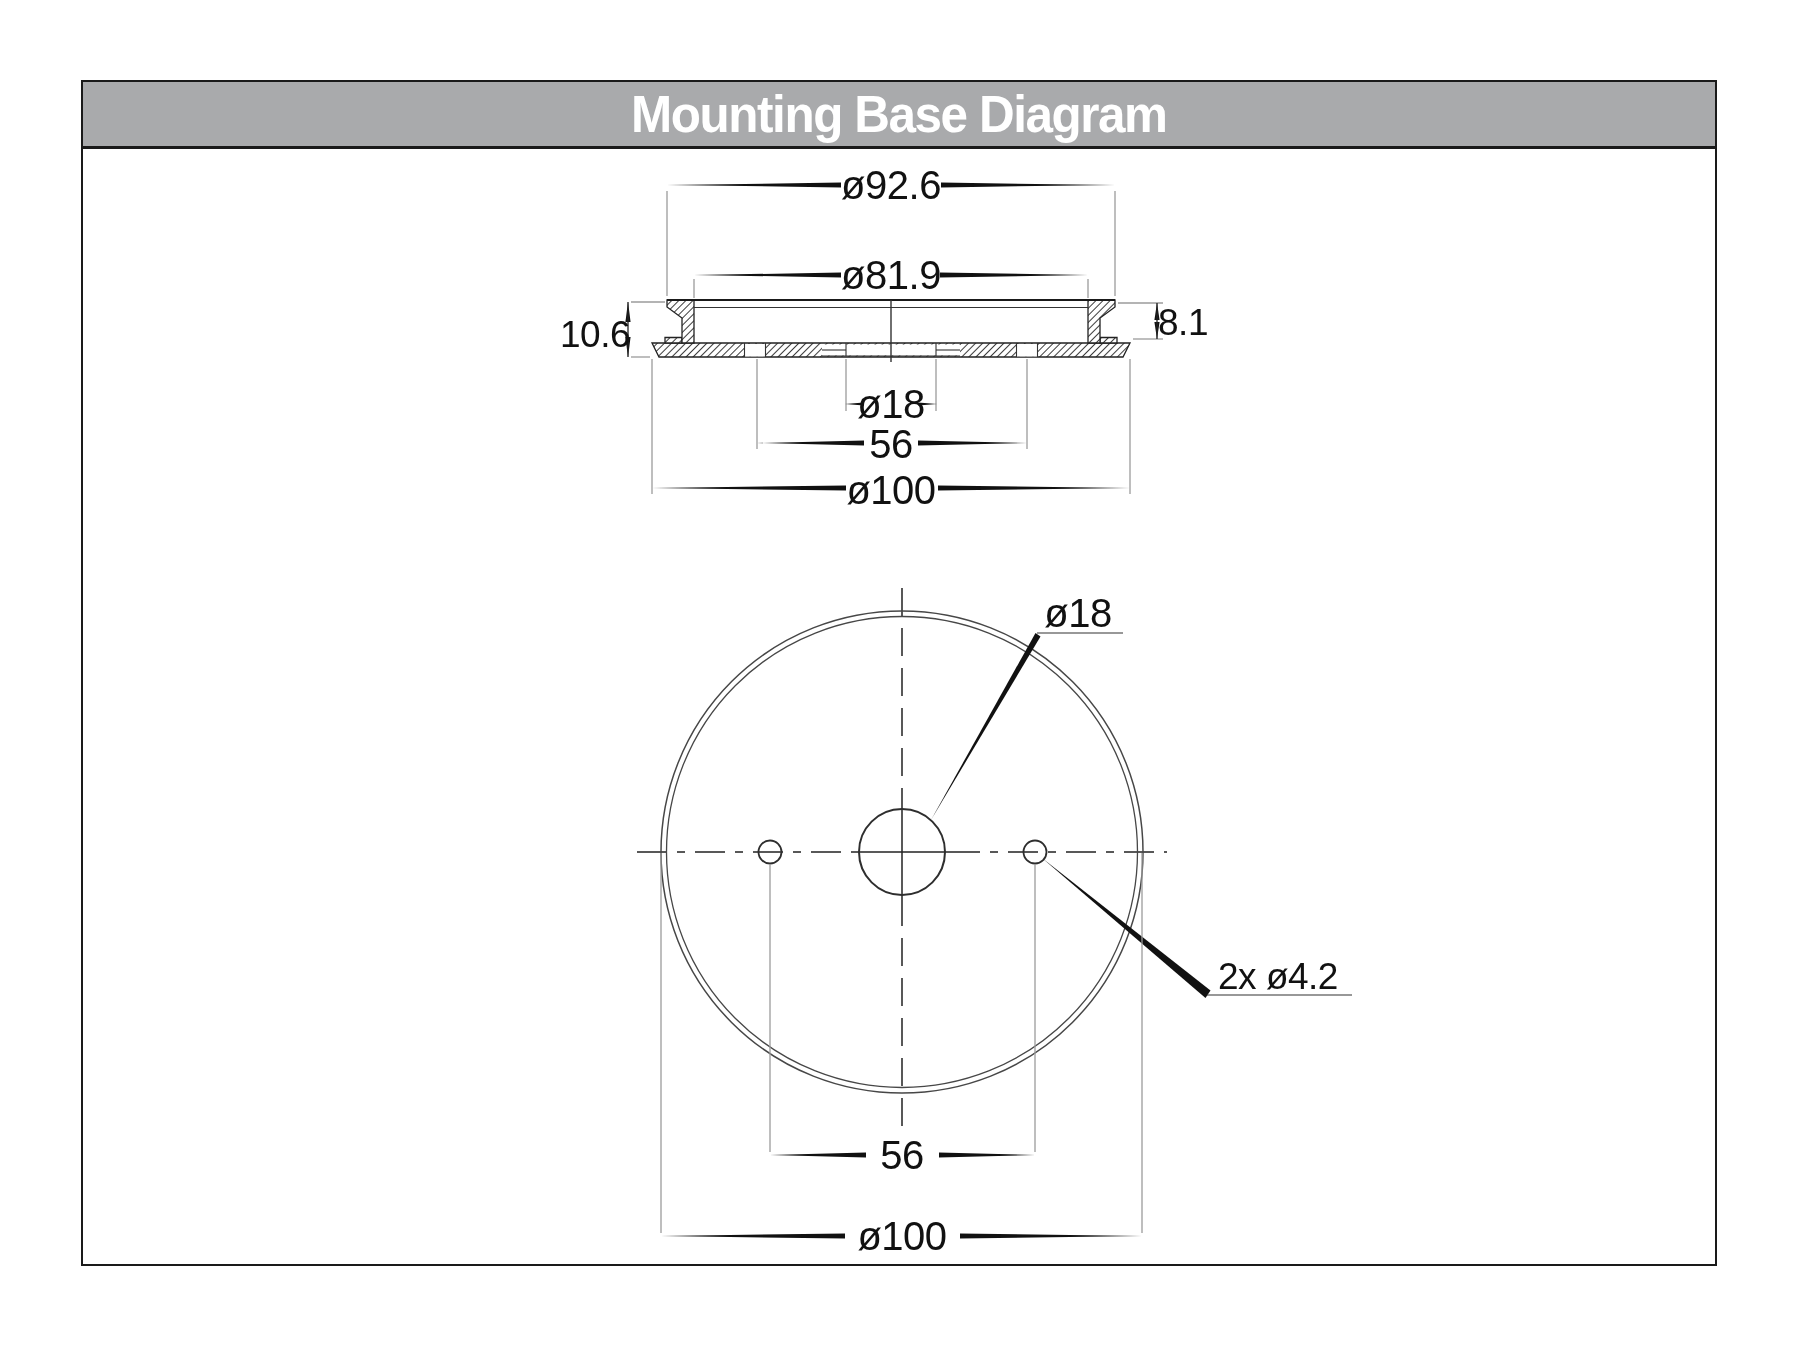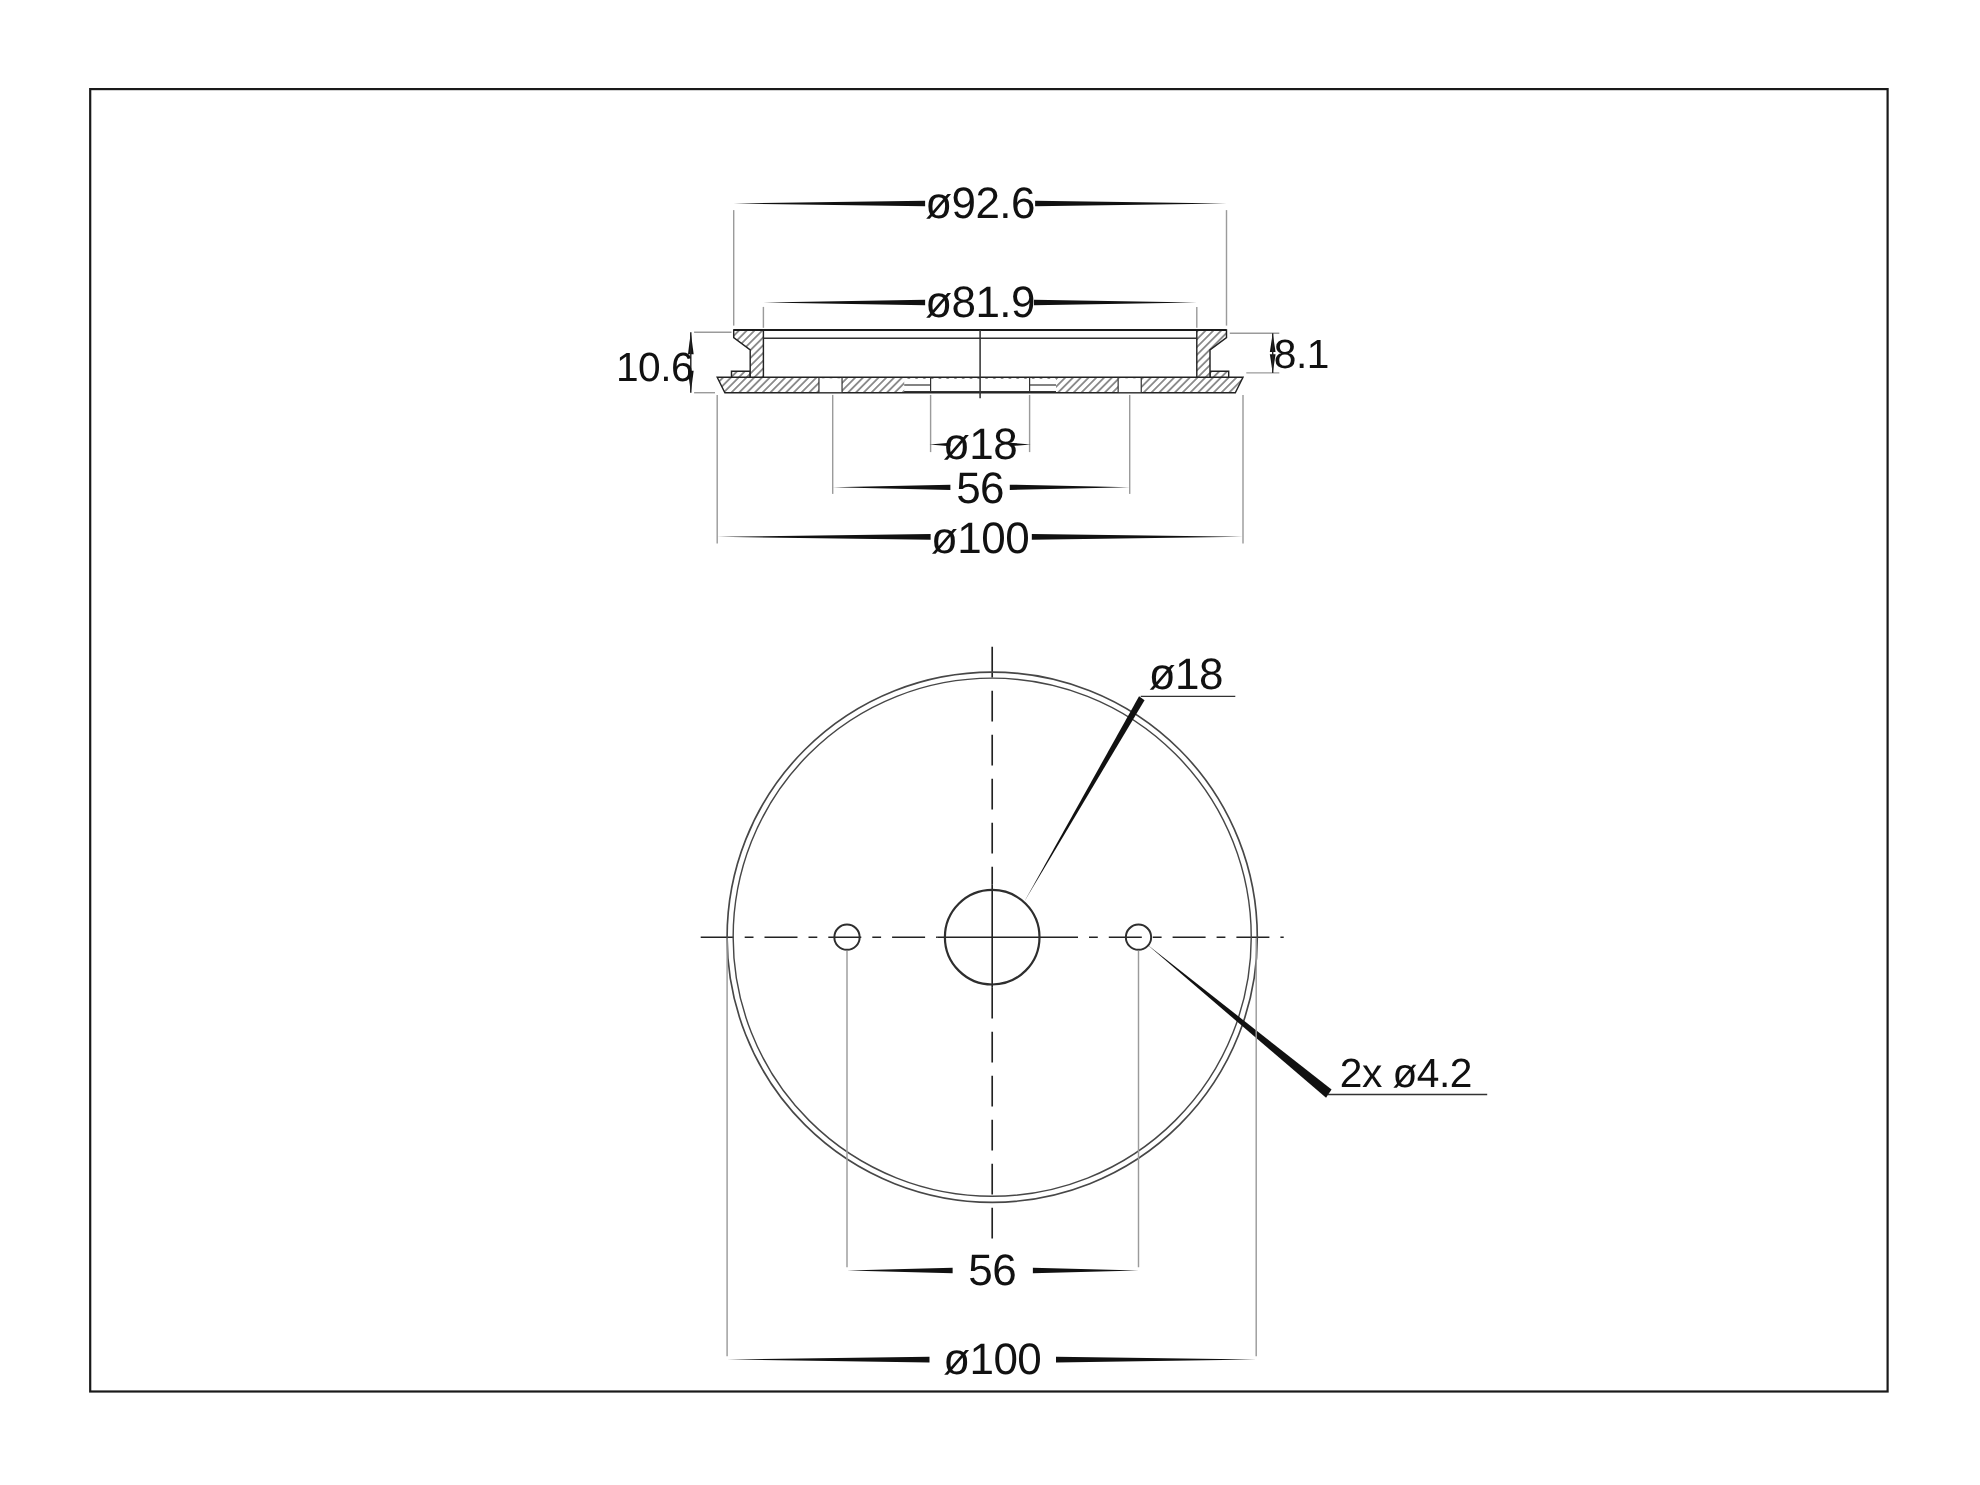--- a/index.html
+++ b/index.html
@@ -23,20 +23,23 @@
   svg{position:absolute;left:0;top:0;}
   .dimtext{fill:#111111;font-family:"Liberation Sans",sans-serif;letter-spacing:-0.5px;}
 </style>
 </head>
 <body>
 
 <div class="canvas">
 
   <div class="sheet-border"></div>
 
+  <div class="title-bar">
+    <span class="title-text">Mounting Base Diagram</span>
+  </div>
 
   <svg width="1800" height="1350" viewBox="0 0 1800 1350">
     <defs>
       <pattern id="hatch" width="5" height="5" patternUnits="userSpaceOnUse" patternTransform="rotate(-45)">
         <rect x="0" y="0" width="5" height="5" fill="#ffffff"></rect>
         <line x1="0" y1="2.5" x2="5" y2="2.5" stroke="#3c3c3c" stroke-width="1"></line>
       </pattern>
     </defs>
 
     <g>

